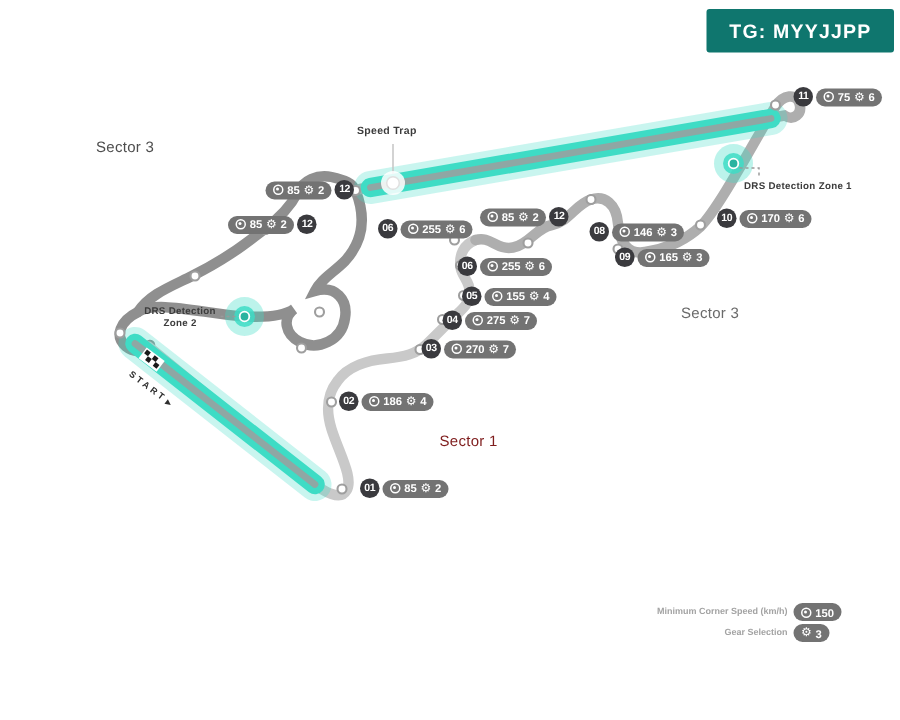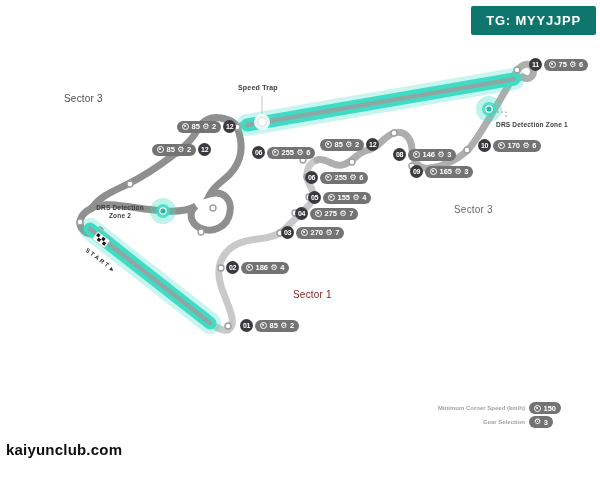--- a/index.html
+++ b/index.html
@@ -266,15 +266,14 @@
   </div>
   <div class="legend-row" style="left:405px;top:416px;">
     <div class="legend-label">Gear Selection</div>
     <span class="pill">
       <span class="gear-ic">⚙</span>
       <span>3</span>
     </span>
   </div>
 
   <div id="tg-tag" class="abs" style="right:4px;top:6px;">TG: MYYJJPP</div>
-  <div id="watermark" class="abs" style="left:6px;bottom:22px;">kaiyunclub.com</div>
 
 </div>
 
 </body></html>

